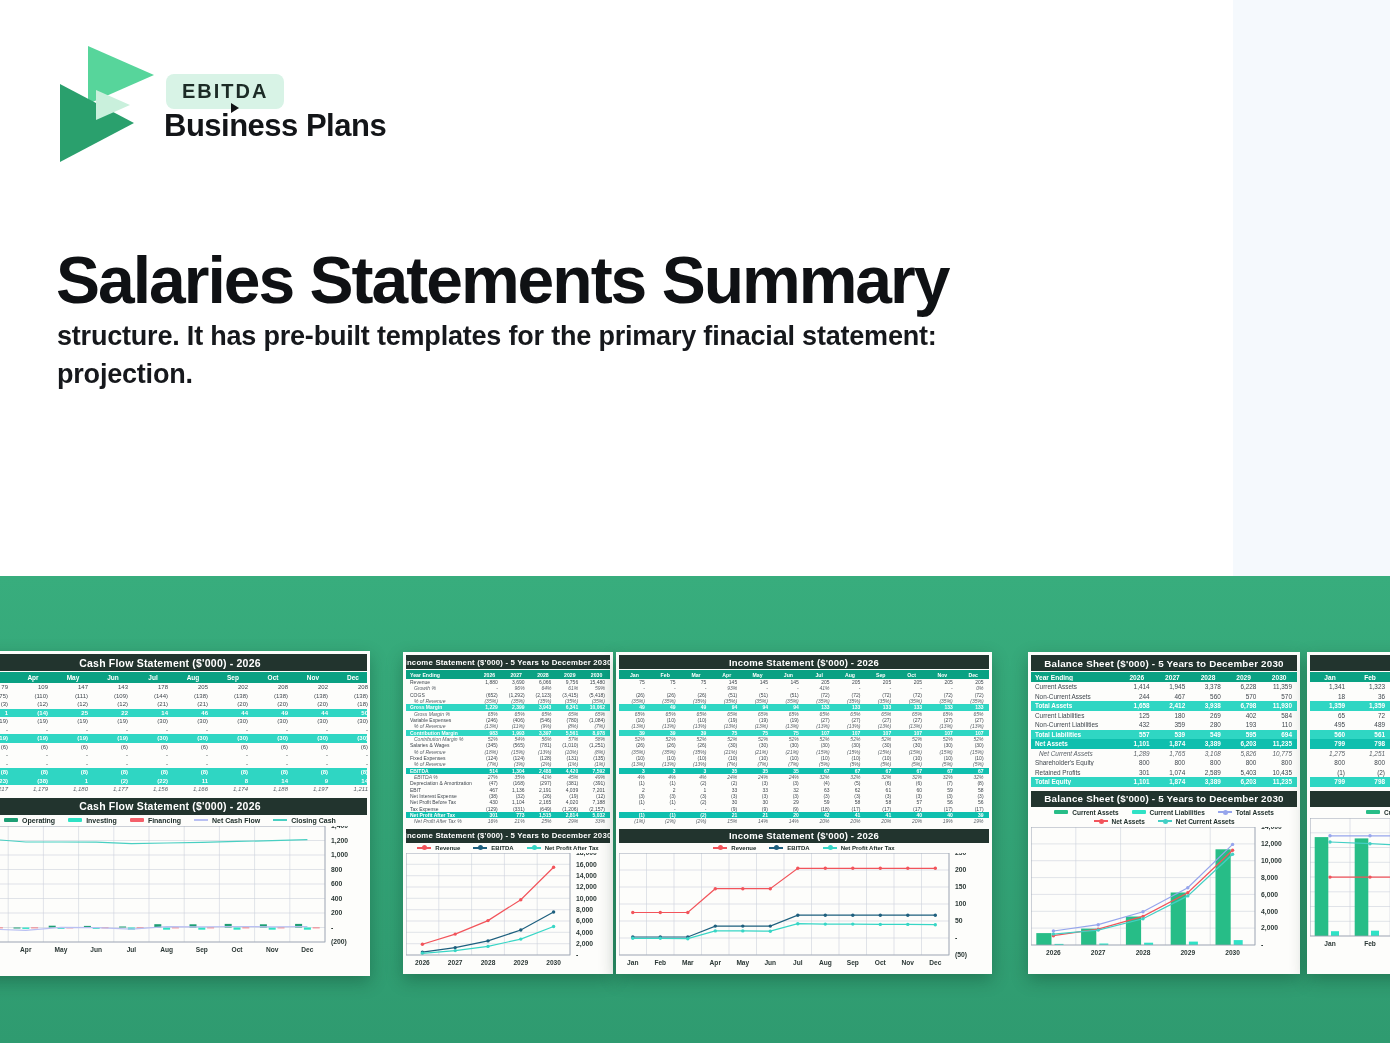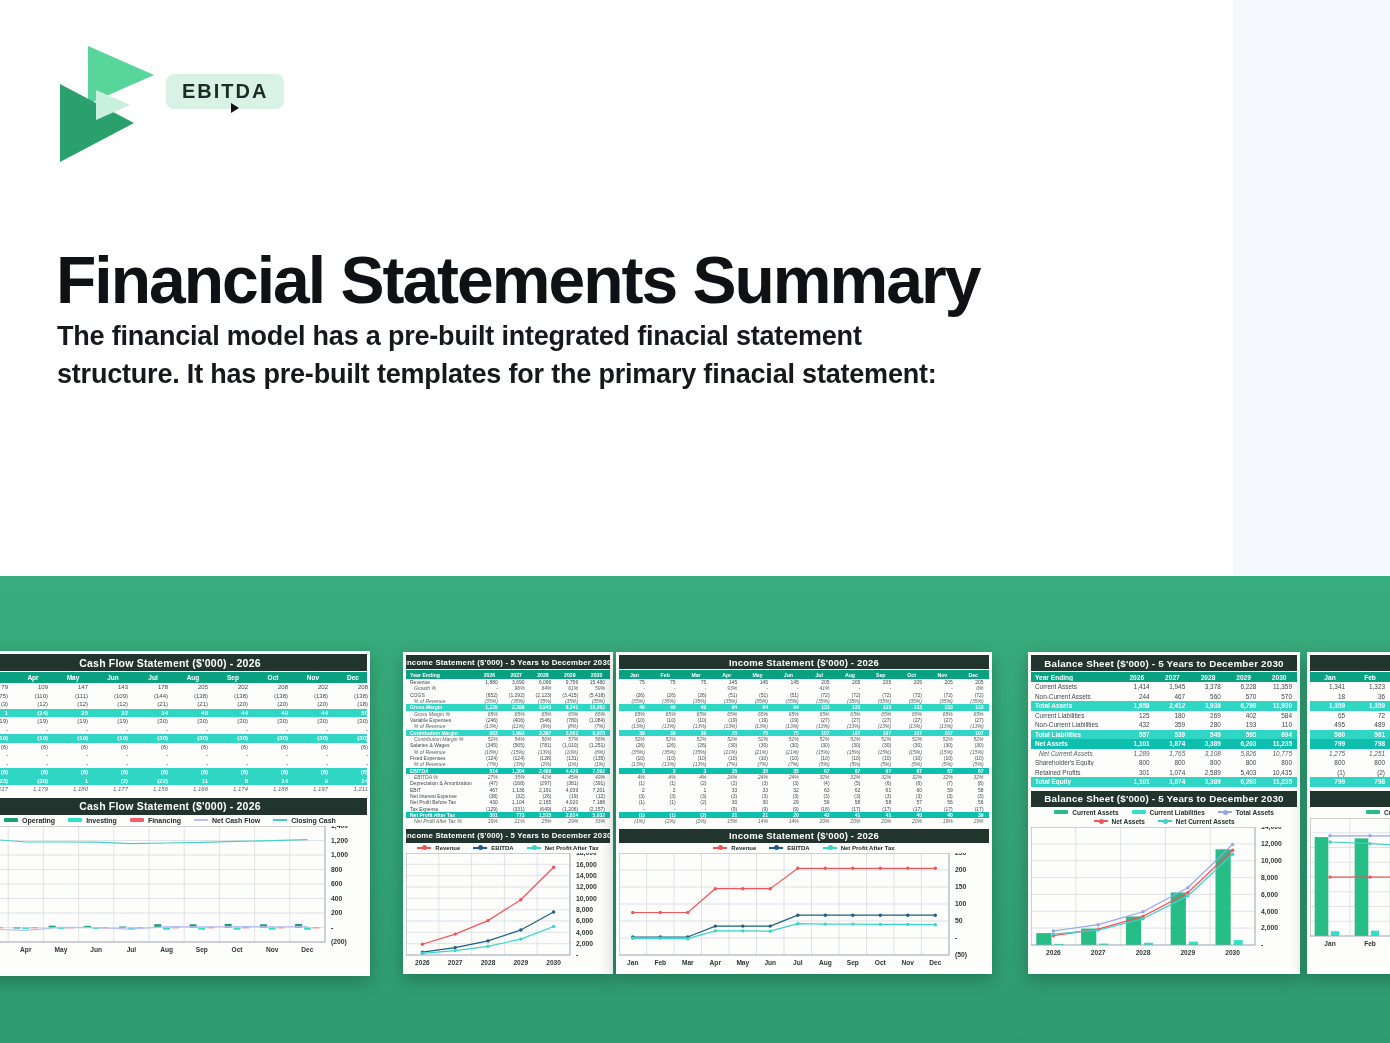--- a/index.html
+++ b/index.html
@@ -61,27 +61,28 @@
 <body>
 
 <div class="blue-strip"></div>
 <div class="green-band"></div>
 
 <div class="logo">
   <div class="tri tri1"></div>
   <div class="tri tri2"></div>
   <div class="tri tri3"></div>
   <div class="badge">EBITDA</div>
+  <div class="wordmark">Business Plans</div>
   <div class="caret"></div>
 </div>
 
-<h1 class="h1">Financial Statements Summary</h1>
+<h1 class="h1">Salaries Statements Summary</h1>
 <div class="para" id="para">
-    <div>The financial model has a pre-built integrated finacial statement</div>
     <div>structure. It has pre-built templates for the primary finacial statement:</div>
+    <div>projection.</div>
   </div>
 
 <div id="cards">
     <div class="card" style="left: -30px; top: 651px; width: 400px; height: 325px;">
       <div class="cbar" style="height: 17px; font-size: 10.5px;">Cash Flow Statement ($'000) - 2026</div>
       <div class="ctable">
         <div class="trow thead" style="height: 11px; font-size: 6.5px;">
           <div class="tcell" style="width: 40px; text-align: center; padding-right: 0px;">Mar</div>
           <div class="tcell" style="width: 40px; text-align: center; padding-right: 0px;">Apr</div>
           <div class="tcell" style="width: 40px; text-align: center; padding-right: 0px;">May</div>

